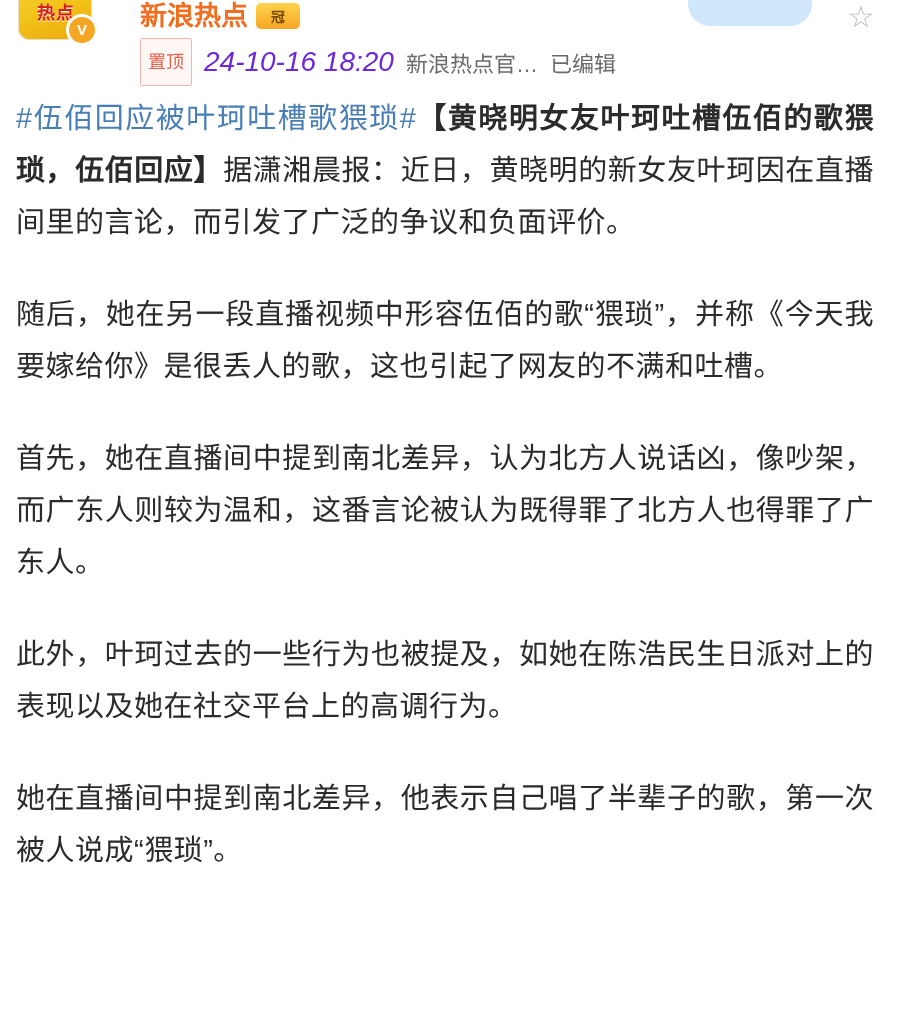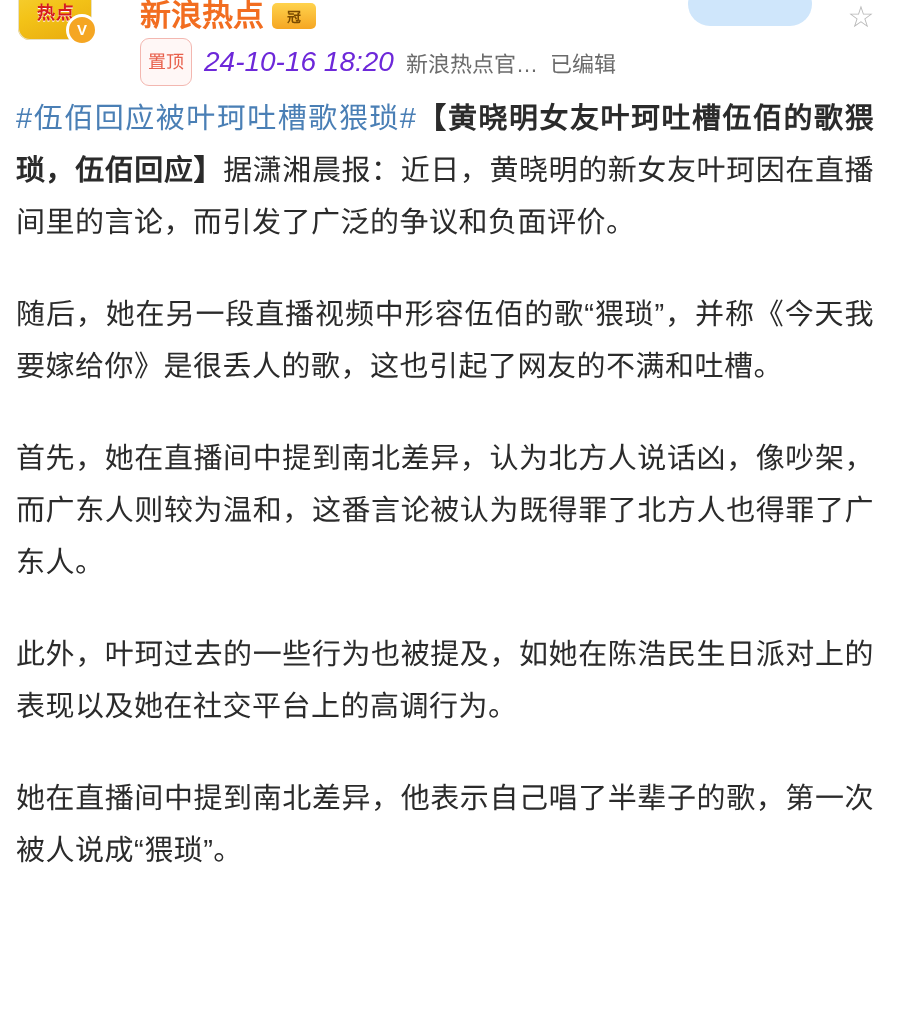--- a/index.html
+++ b/index.html
@@ -76,21 +76,21 @@
   }
   .name-row {
     height: 32px;
     display: flex;
     align-items: center;
     gap: 8px;
     overflow: hidden;
   }
   .nickname {
     color: #f26d20;
-    font-size: 31px;
+    font-size: 27px;
     font-weight: bold;
     line-height: 30px;
     white-space: nowrap;
   }
   .crown-badge {
     width: 44px;
     height: 26px;
     border-radius: 5px;
     background: linear-gradient(180deg, #ffd34d 0%, #f5a623 100%);
     display: inline-flex;
@@ -106,21 +106,21 @@
     gap: 12px;
     margin-top: 6px;
     white-space: nowrap;
   }
   .pin-tag {
     border: 1px solid #f3b7b0;
     color: #e8604c;
     font-size: 18px;
     line-height: 22px;
     padding: 12px 7px;
-    border-radius: 9px;
+    border-radius: 2px;
     background: #fff7f6;
   }
   .timestamp {
     color: #6d28d9;
     font-size: 28px;
     font-style: italic;
   }
   .source {
     color: #6b6b6b;
     font-size: 22px;

